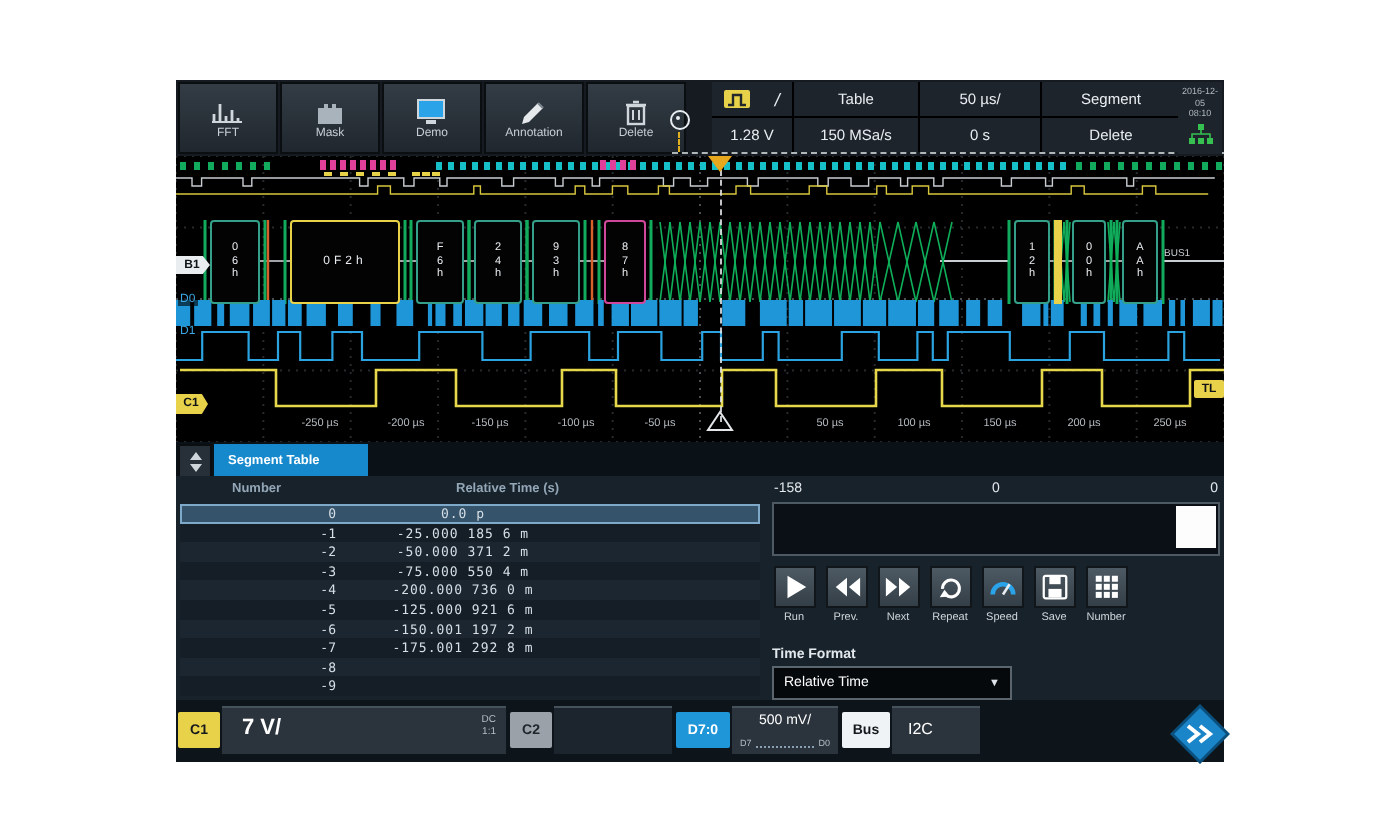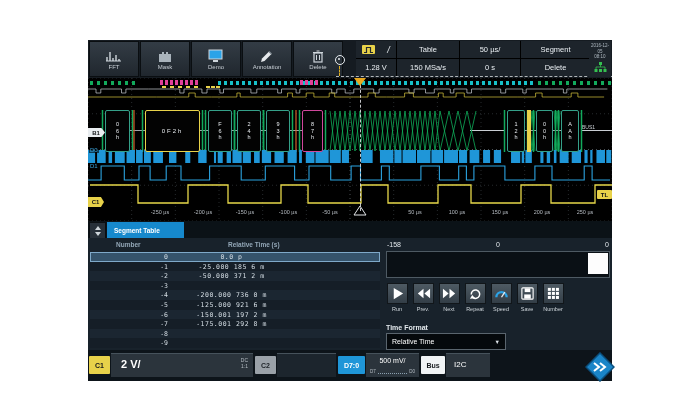--- a/index.html
+++ b/index.html
@@ -534,20 +534,21 @@
           <div class="trow">
             <span class="num">-1</span>
             <span class="val">-25.000 185 6 m</span>
           </div>
           <div class="trow">
             <span class="num">-2</span>
             <span class="val">-50.000 371 2 m</span>
           </div>
           <div class="trow">
             <span class="num">-3</span>
+            <span class="val">-75.000 550 4 m</span>
           </div>
           <div class="trow">
             <span class="num">-4</span>
             <span class="val">-200.000 736 0 m</span>
           </div>
           <div class="trow">
             <span class="num">-5</span>
             <span class="val">-125.000 921 6 m</span>
           </div>
           <div class="trow">
@@ -651,21 +652,21 @@
       <div class="tfsel">
         <span>Relative Time</span>
         <span class="chev">▼</span>
       </div>
     </div>
   </div>
 
   <div class="bottombar">
     <div class="bb-badge b-c1">C1</div>
     <div class="bb-sec s-c1">
-      <span class="scale">2 V/</span>
+      <span class="scale">7 V/</span>
       <span class="cpl">
         <span>DC</span><br><span>1:1</span>
       </span>
     </div>
     <div class="bb-badge b-c2">C2</div>
     <div class="bb-sec s-c2"></div>
     <div class="bb-badge b-d">D7:0</div>
     <div class="bb-sec s-d">
       <span class="dscale">500 mV/</span>
       <span class="drange">

